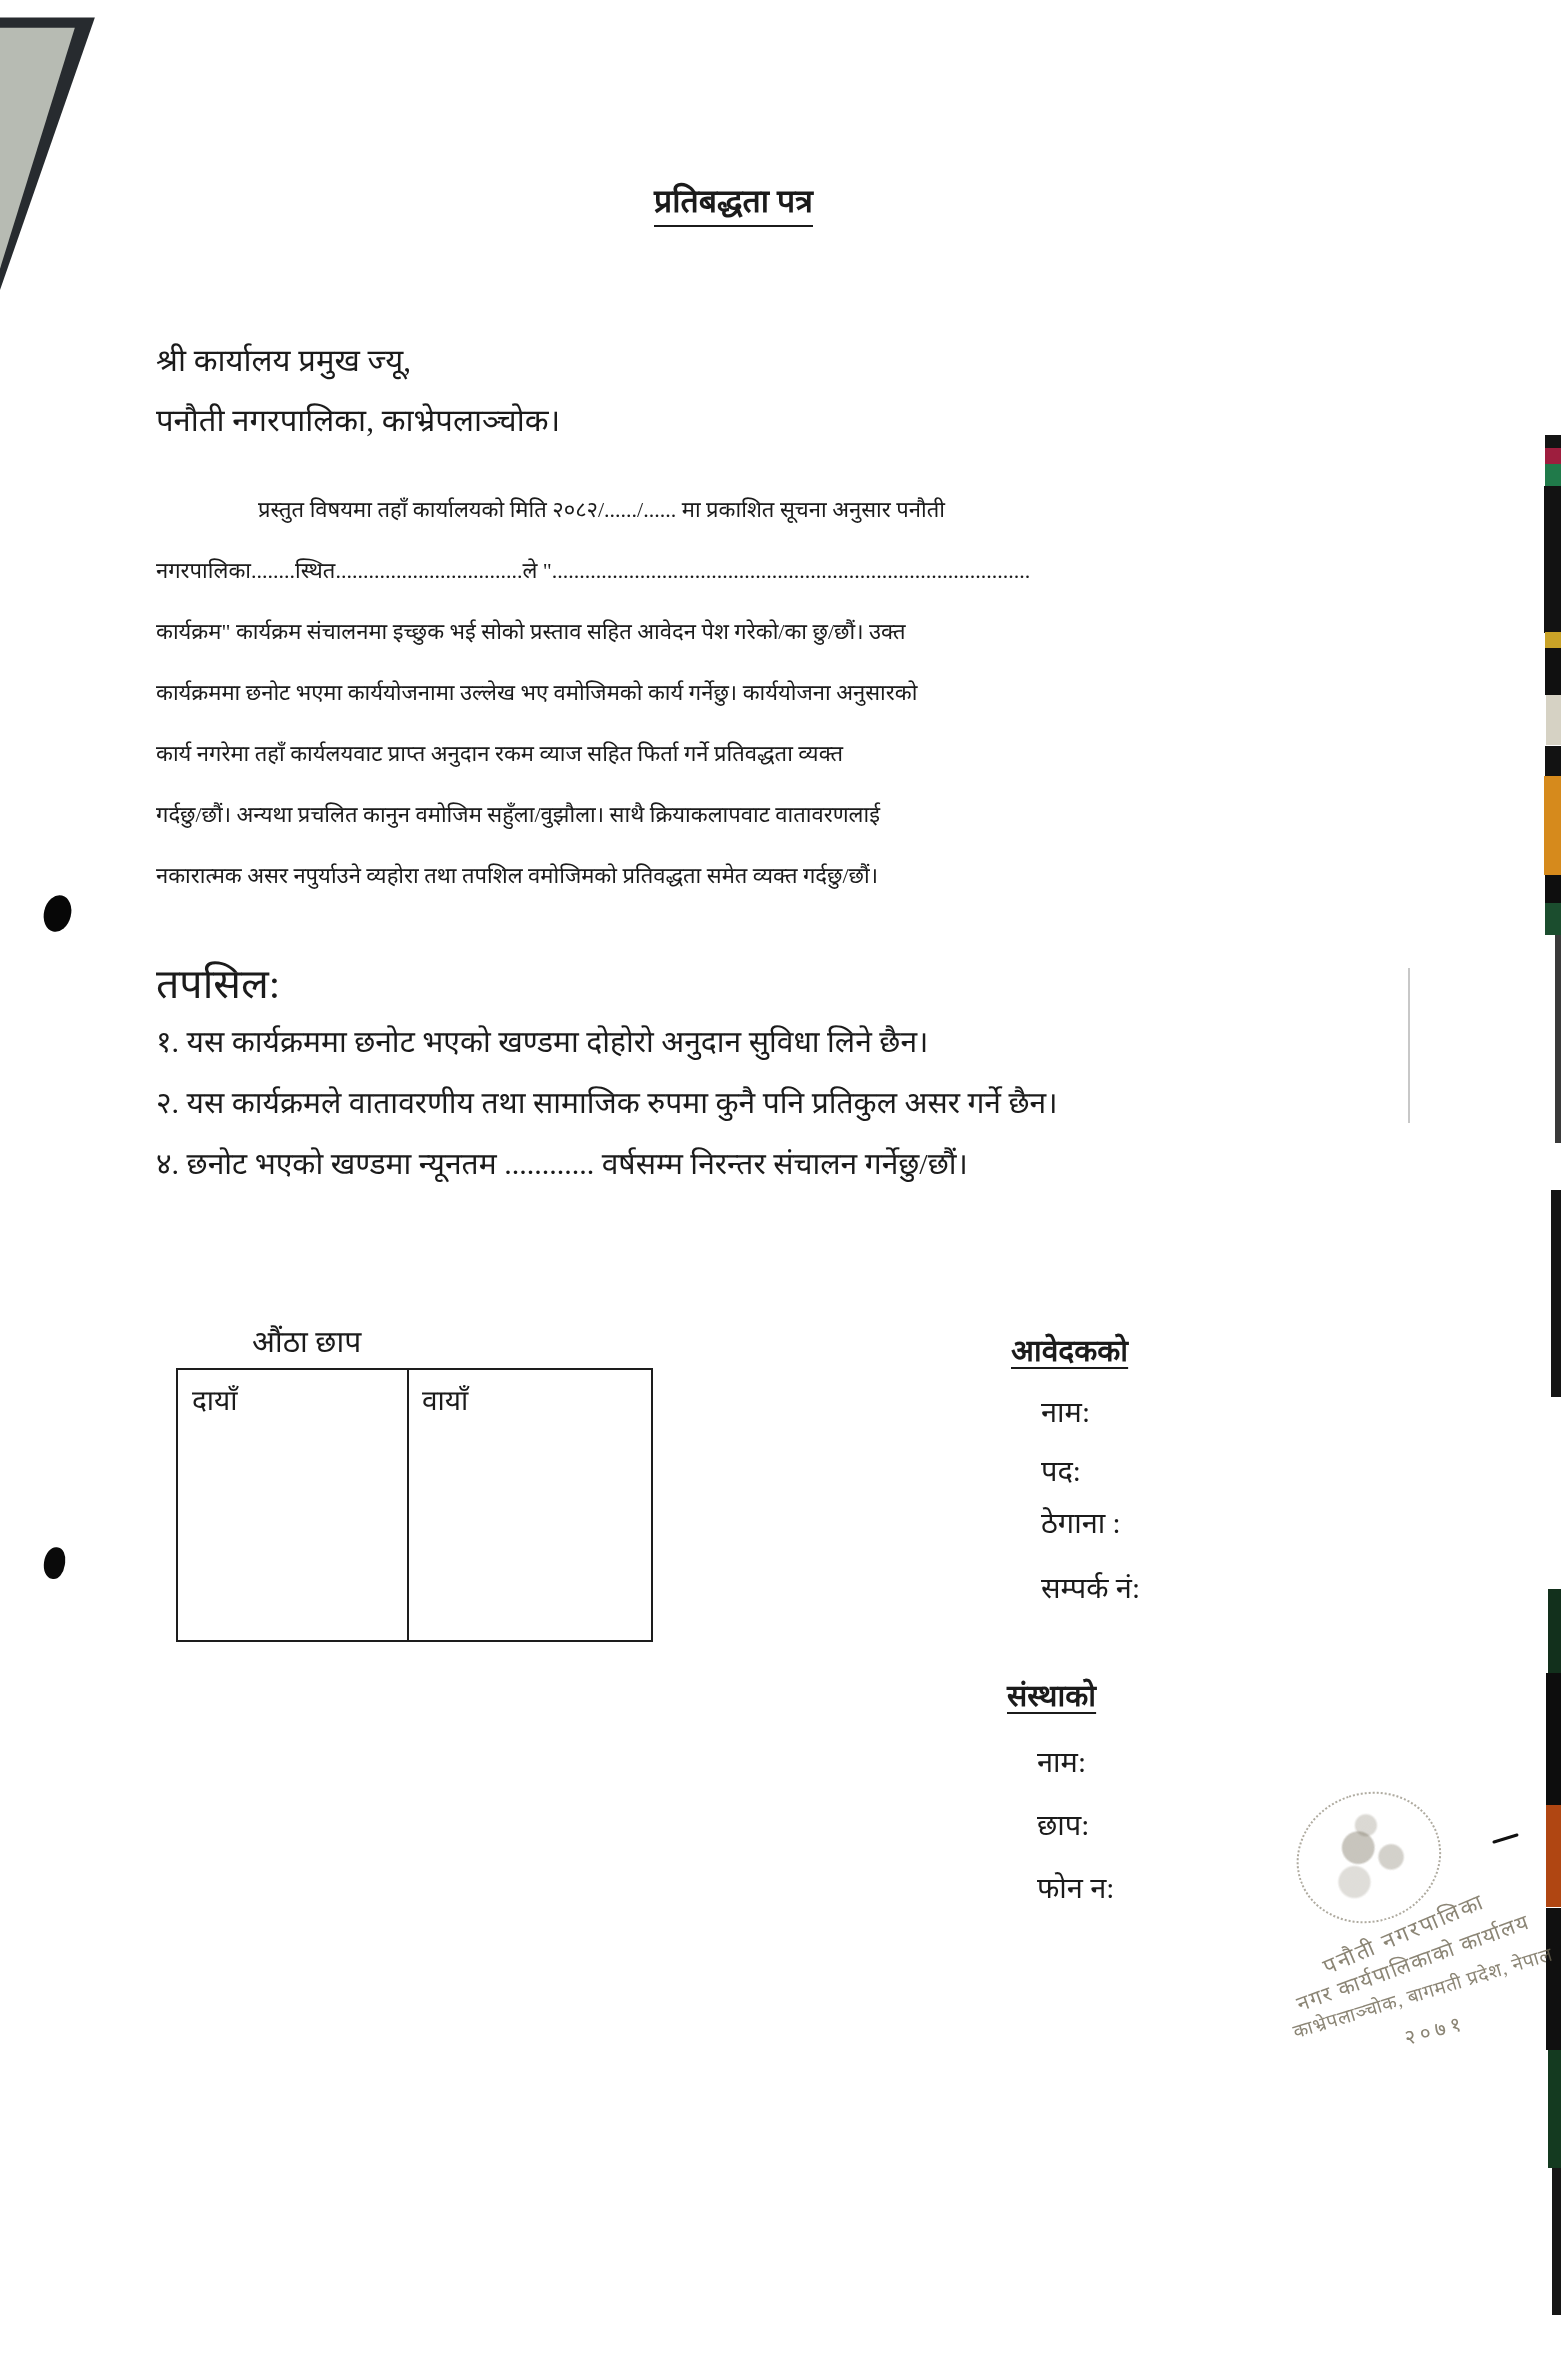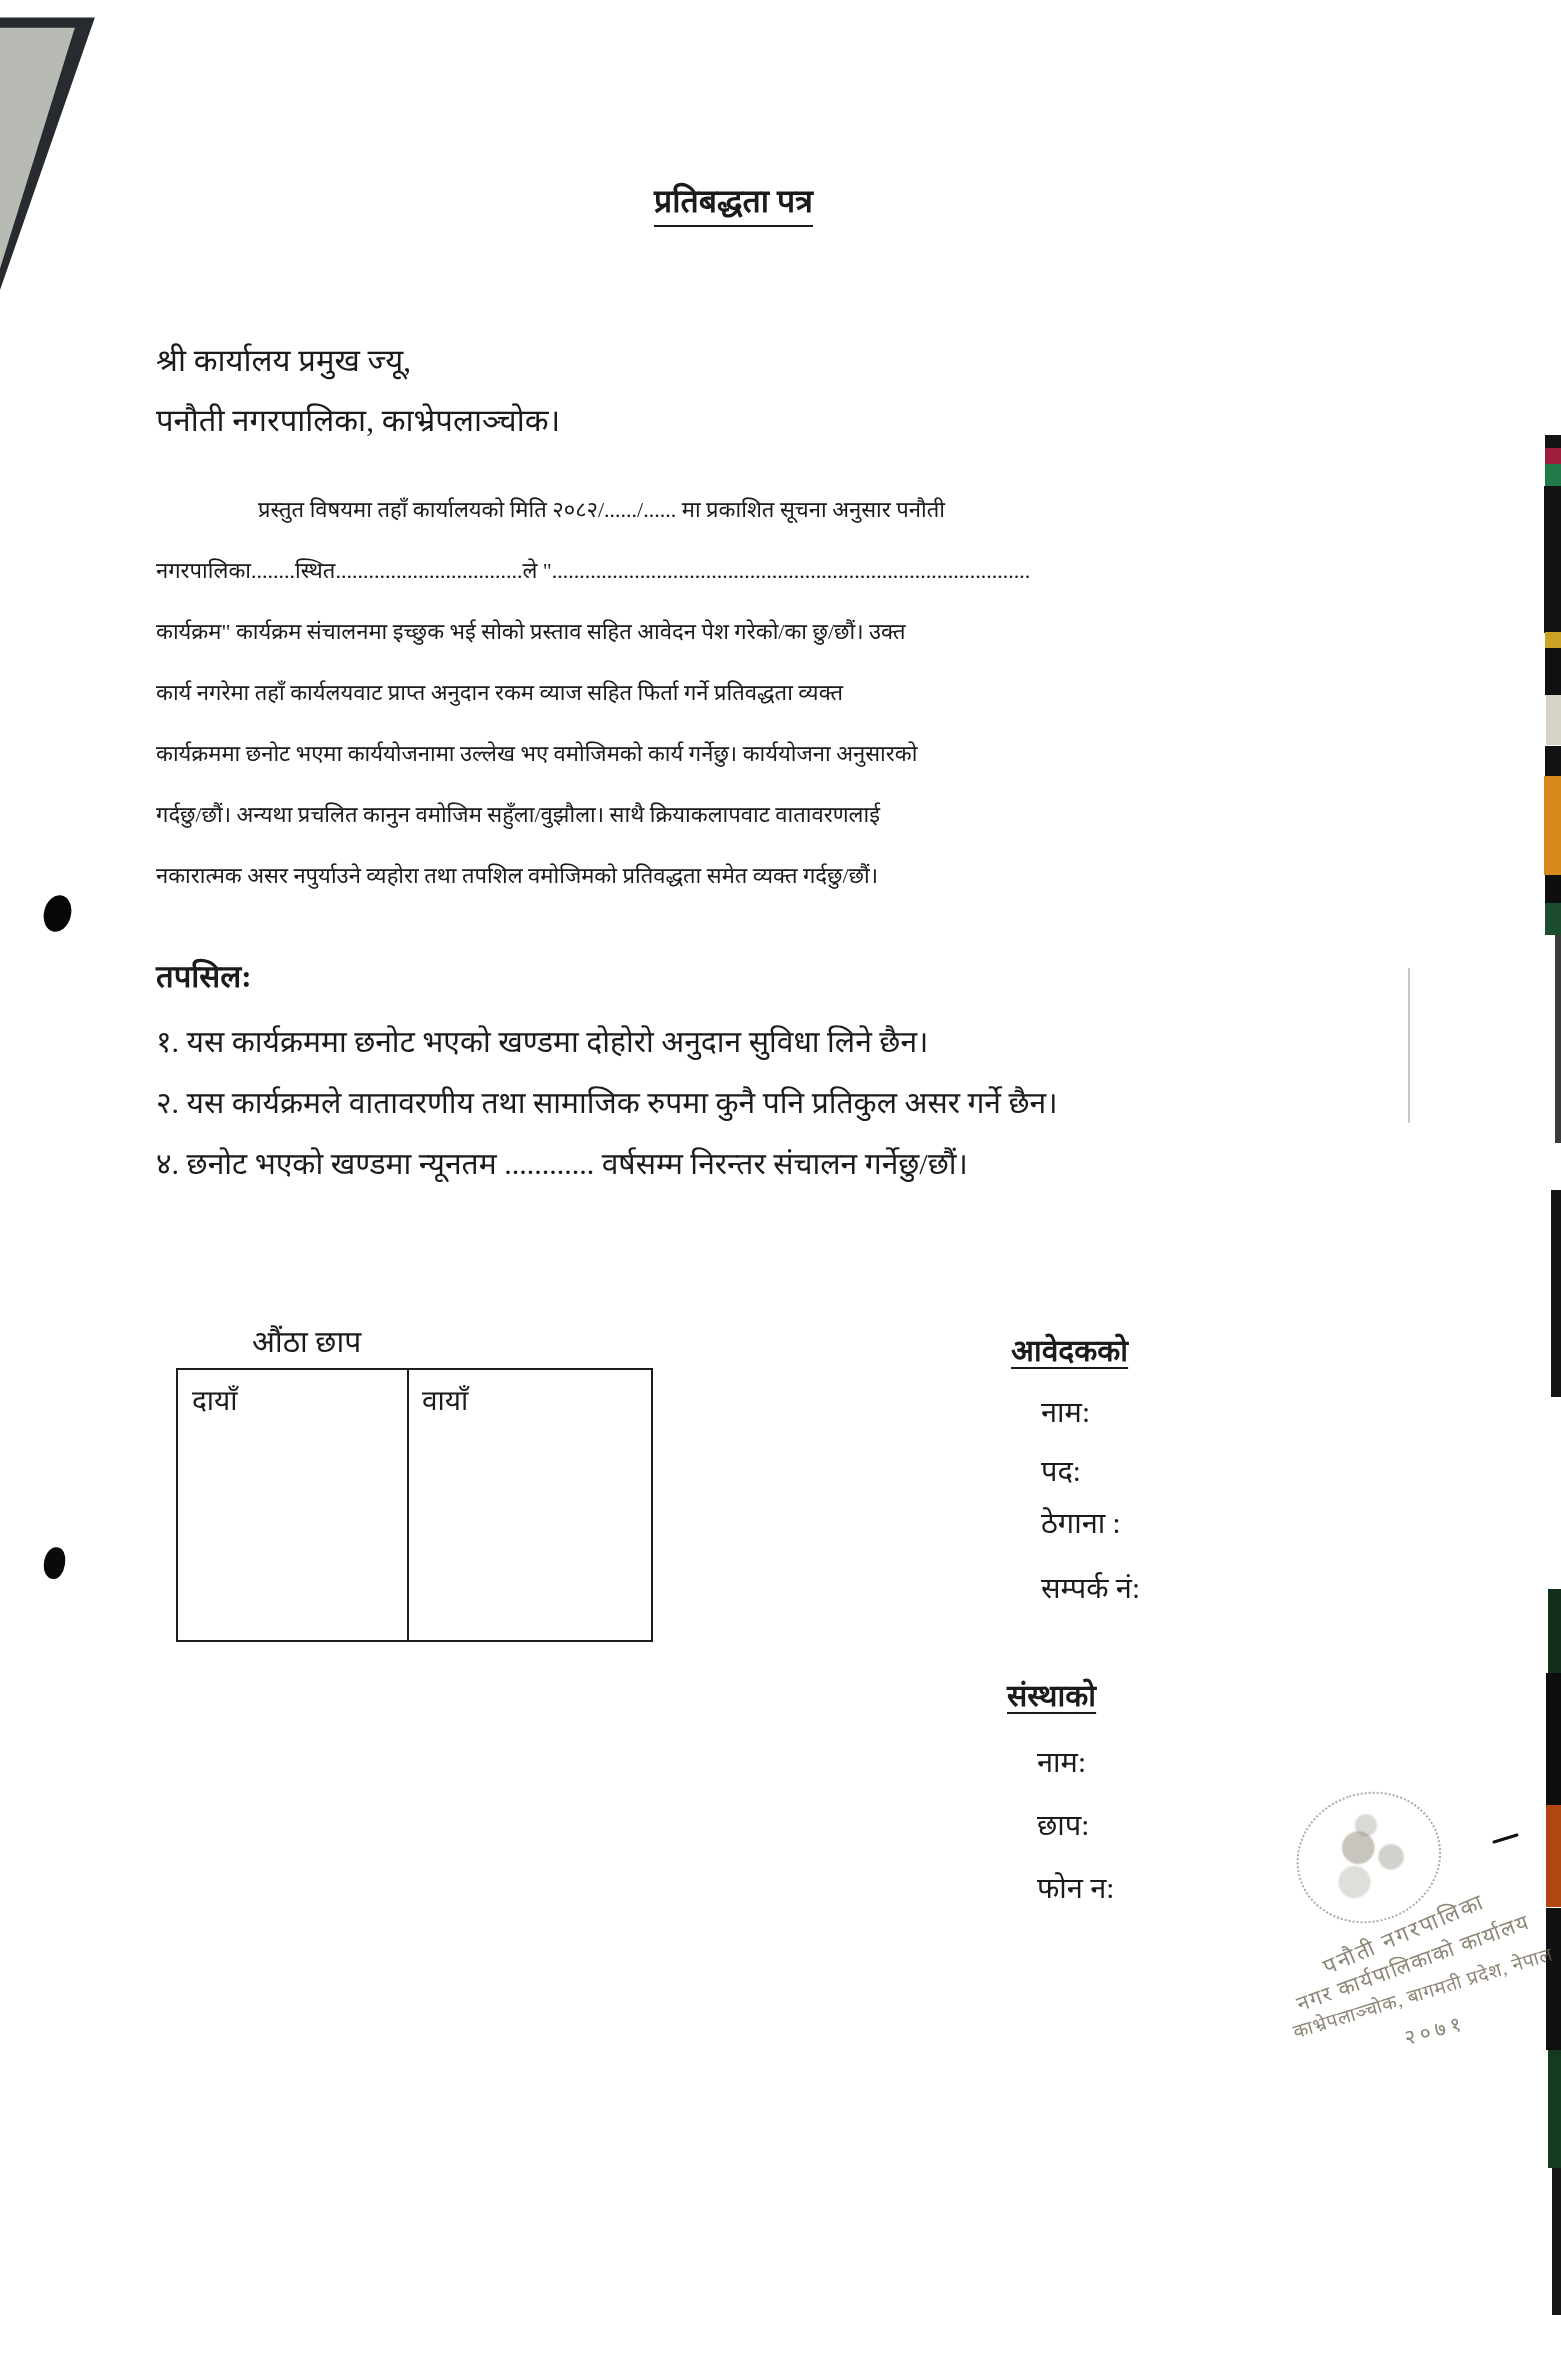--- a/index.html
+++ b/index.html
@@ -41,21 +41,21 @@
     border-bottom:2.4px solid #1b1b1b; padding-bottom:4px;
   }
   .salutation { position:absolute; left:156px; top:331px; font-size:31px; line-height:60px; }
   .salutation div { white-space:nowrap; }
   .body-para {
     position:absolute; left:156px; top:479px; width:1279px;
     font-size:22px; line-height:61px;
   }
   .para-line { white-space:nowrap; overflow:hidden; height:61px; }
   .para-line.indent { text-indent:102px; }
-  .annex-heading { position:absolute; left:156px; top:954px; font-size:31px; font-weight:700; }
+  .annex-heading { position:absolute; left:156px; top:954px; font-size:41px; font-weight:400; }
   .annex-list { position:absolute; left:156px; top:1011px; width:1293px; font-size:30px; line-height:61px; }
   .annex-list div { white-space:nowrap; overflow:hidden; height:61px; }
   .thumb-heading { position:absolute; left:252px; top:1320px; font-size:30px; }
   .thumb-box {
     position:absolute; left:176px; top:1368px; width:473px; height:270px;
     border:2.4px solid #1d1d1d;
   }
   .thumb-divider { position:absolute; left:229px; top:0; width:2.4px; height:100%; background:#1d1d1d; }
   .thumb-label { position:absolute; top:9.5px; font-size:28px; }
   .thumb-label.right-cell { left:14px; }
@@ -125,22 +125,22 @@
 
   <div class="salutation">
     <div>श्री कार्यालय प्रमुख ज्यू,</div>
     <div>पनौती नगरपालिका, काभ्रेपलाञ्चोक।</div>
   </div>
 
   <div class="body-para">
     <div class="para-line indent">प्रस्तुत विषयमा तहाँ कार्यालयको मिति २०८२/....../...... मा प्रकाशित सूचना अनुसार पनौती</div>
     <div class="para-line">नगरपालिका........स्थित..................................ले ".......................................................................................</div>
     <div class="para-line">कार्यक्रम" कार्यक्रम संचालनमा इच्छुक भई सोको प्रस्ताव सहित आवेदन पेश गरेको/का छु/छौं। उक्त</div>
+    <div class="para-line">कार्यक्रममा छनोट भएमा कार्ययोजनामा उल्लेख भए वमोजिमको कार्य गर्नेछु। कार्ययोजना अनुसारको</div>
     <div class="para-line">कार्य नगरेमा तहाँ कार्यलयवाट प्राप्त अनुदान रकम व्याज सहित फिर्ता गर्ने प्रतिवद्धता व्यक्त</div>
-    <div class="para-line">कार्यक्रममा छनोट भएमा कार्ययोजनामा उल्लेख भए वमोजिमको कार्य गर्नेछु। कार्ययोजना अनुसारको</div>
     <div class="para-line">गर्दछु/छौं। अन्यथा प्रचलित कानुन वमोजिम सहुँला/वुझौला। साथै क्रियाकलापवाट वातावरणलाई</div>
     <div class="para-line">नकारात्मक असर नपुर्याउने व्यहोरा तथा तपशिल वमोजिमको प्रतिवद्धता समेत व्यक्त गर्दछु/छौं।</div>
   </div>
 
   <div class="annex-heading">तपसिल:</div>
   <div class="annex-list">
     <div>१. यस कार्यक्रममा छनोट भएको खण्डमा दोहोरो अनुदान सुविधा लिने छैन।</div>
     <div>२. यस कार्यक्रमले वातावरणीय तथा सामाजिक रुपमा कुनै पनि प्रतिकुल असर गर्ने छैन।</div>
     <div>४. छनोट भएको खण्डमा न्यूनतम ............ वर्षसम्म निरन्तर संचालन गर्नेछु/छौं।</div>
   </div>

